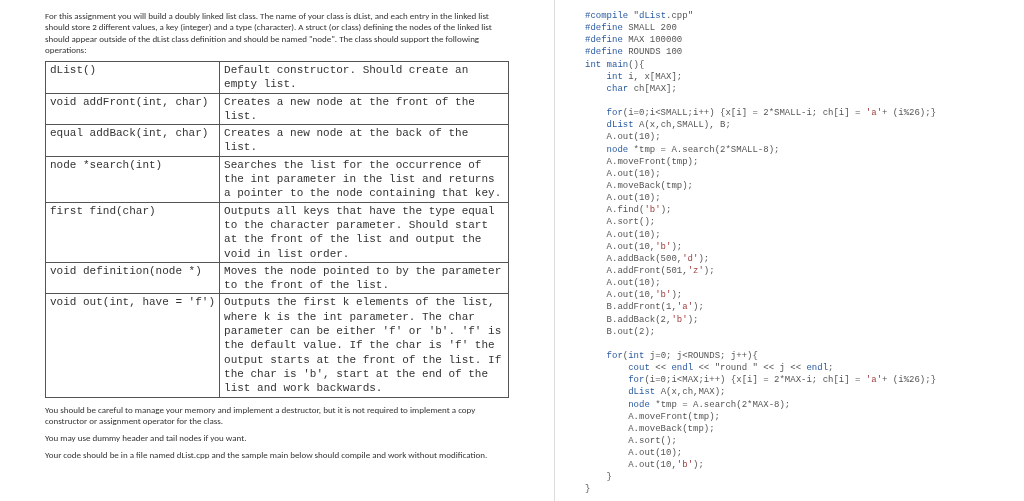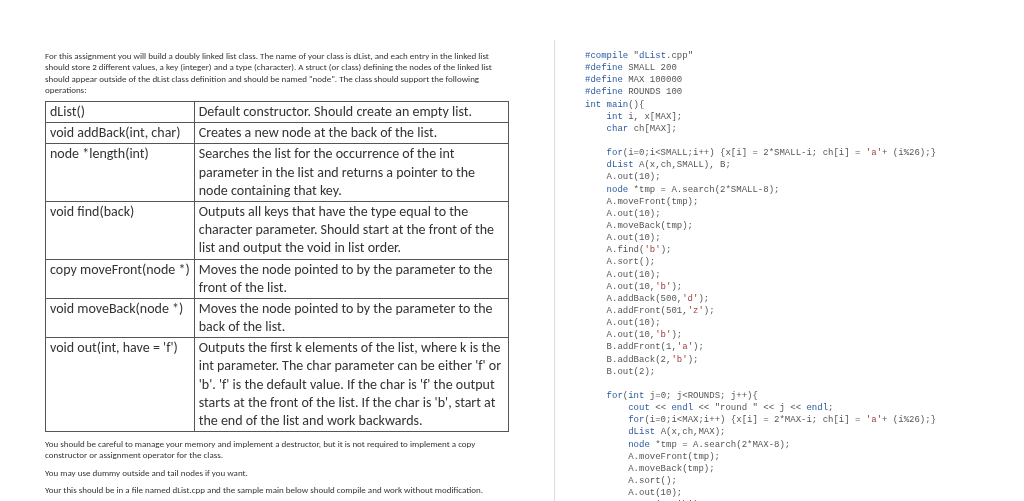--- a/index.html
+++ b/index.html
@@ -11,21 +11,20 @@
     font-family: Calibri, Arial, sans-serif;
     font-size: 9px;
     color: #333;
     background: #fff;
     display: flex;
   }
   .page {
     box-sizing: border-box;
     padding: 10px 45px 0 45px;
     position: relative;
-    margin-top: 40px;
   }
   .page-left {
     width: 555px;
     border-right: 1px solid #ddd;
   }
   .page-right {
     width: 469px;
     padding-left: 30px;
   }
   p {
@@ -34,22 +33,23 @@
   }
   table.ops {
     border-collapse: collapse;
     width: 100%;
     margin: 4px 0 6px 0;
   }
   table.ops td {
     border: 1px solid #555;
     padding: 1px 4px;
     vertical-align: top;
-    font-size: 14px;
+    font-size: 11px;
     line-height: 1.3;
+    font-family: Liberation Mono, monospace;
   }
   table.ops td:first-child {
     width: 28%;
     white-space: nowrap;
   }
   pre.code {
     margin: 0;
     font-family: "Courier New", monospace;
     font-size: 9px;
     line-height: 1.35;
@@ -65,49 +65,49 @@
 <div class="page page-left">
   <p>For this assignment you will build a doubly linked list class. The name of your class is dList, and each entry in the linked list should store 2 different values, a key (integer) and a type (character). A struct (or class) defining the nodes of the linked list should appear outside of the dList class definition and should be named "node". The class should support the following operations:</p>
 
   <table class="ops">
     <tbody id="ops-body">
         <tr>
           <td>dList()</td>
           <td>Default constructor. Should create an empty list.</td>
         </tr>
         <tr>
-          <td>void addBack(int, char)</td>
+          <td>void addFront(int, char)</td>
+          <td>Creates a new node at the front of the list.</td>
+        </tr>
+        <tr>
+          <td>equal addBack(int, char)</td>
           <td>Creates a new node at the back of the list.</td>
         </tr>
         <tr>
-          <td>node *length(int)</td>
+          <td>node *search(int)</td>
           <td>Searches the list for the occurrence of the int parameter in the list and returns a pointer to the node containing that key.</td>
         </tr>
         <tr>
-          <td>void  find(back)</td>
+          <td>first  find(char)</td>
           <td>Outputs all keys that have the type equal to the character parameter. Should start at the front of the list and output the void in list order.</td>
         </tr>
         <tr>
-          <td>copy moveFront(node *)</td>
+          <td>void definition(node *)</td>
           <td>Moves the node pointed to by the parameter to the front of the list.</td>
-        </tr>
-        <tr>
-          <td>void moveBack(node *)</td>
-          <td>Moves the node pointed to by the parameter to the back of the list.</td>
         </tr>
         <tr>
           <td>void out(int, have = 'f')</td>
           <td>Outputs the first k elements of the list, where k is the int parameter. The char parameter can be either 'f' or 'b'. 'f' is the default value. If the char is 'f' the output starts at the front of the list. If the char is 'b', start at the end of the list and work backwards.</td>
         </tr>
       </tbody>
   </table>
 
   <p>You should be careful to manage your memory and implement a destructor, but it is not required to implement a copy constructor or assignment operator for the class.</p>
-  <p>You may use dummy outside and tail nodes if you want.</p>
-  <p>Your this should be in a file named dList.cpp and the sample main below should compile and work without modification.</p>
+  <p>You may use dummy header and tail nodes if you want.</p>
+  <p>Your code should be in a file named dList.cpp and the sample main below should compile and work without modification.</p>
 </div>
 
 <div class="page page-right">
   <pre class="code" id="code-block"><span class="kw">#compile</span> "<span class="kw">dList</span>.cpp"
 <span class="kw">#define</span> SMALL 200
 <span class="kw">#define</span> MAX 100000
 <span class="kw">#define</span> ROUNDS 100
 <span class="kw">int main</span>(){
     <span class="kw">int </span>i, x[MAX];
     <span class="kw">char </span>ch[MAX];

